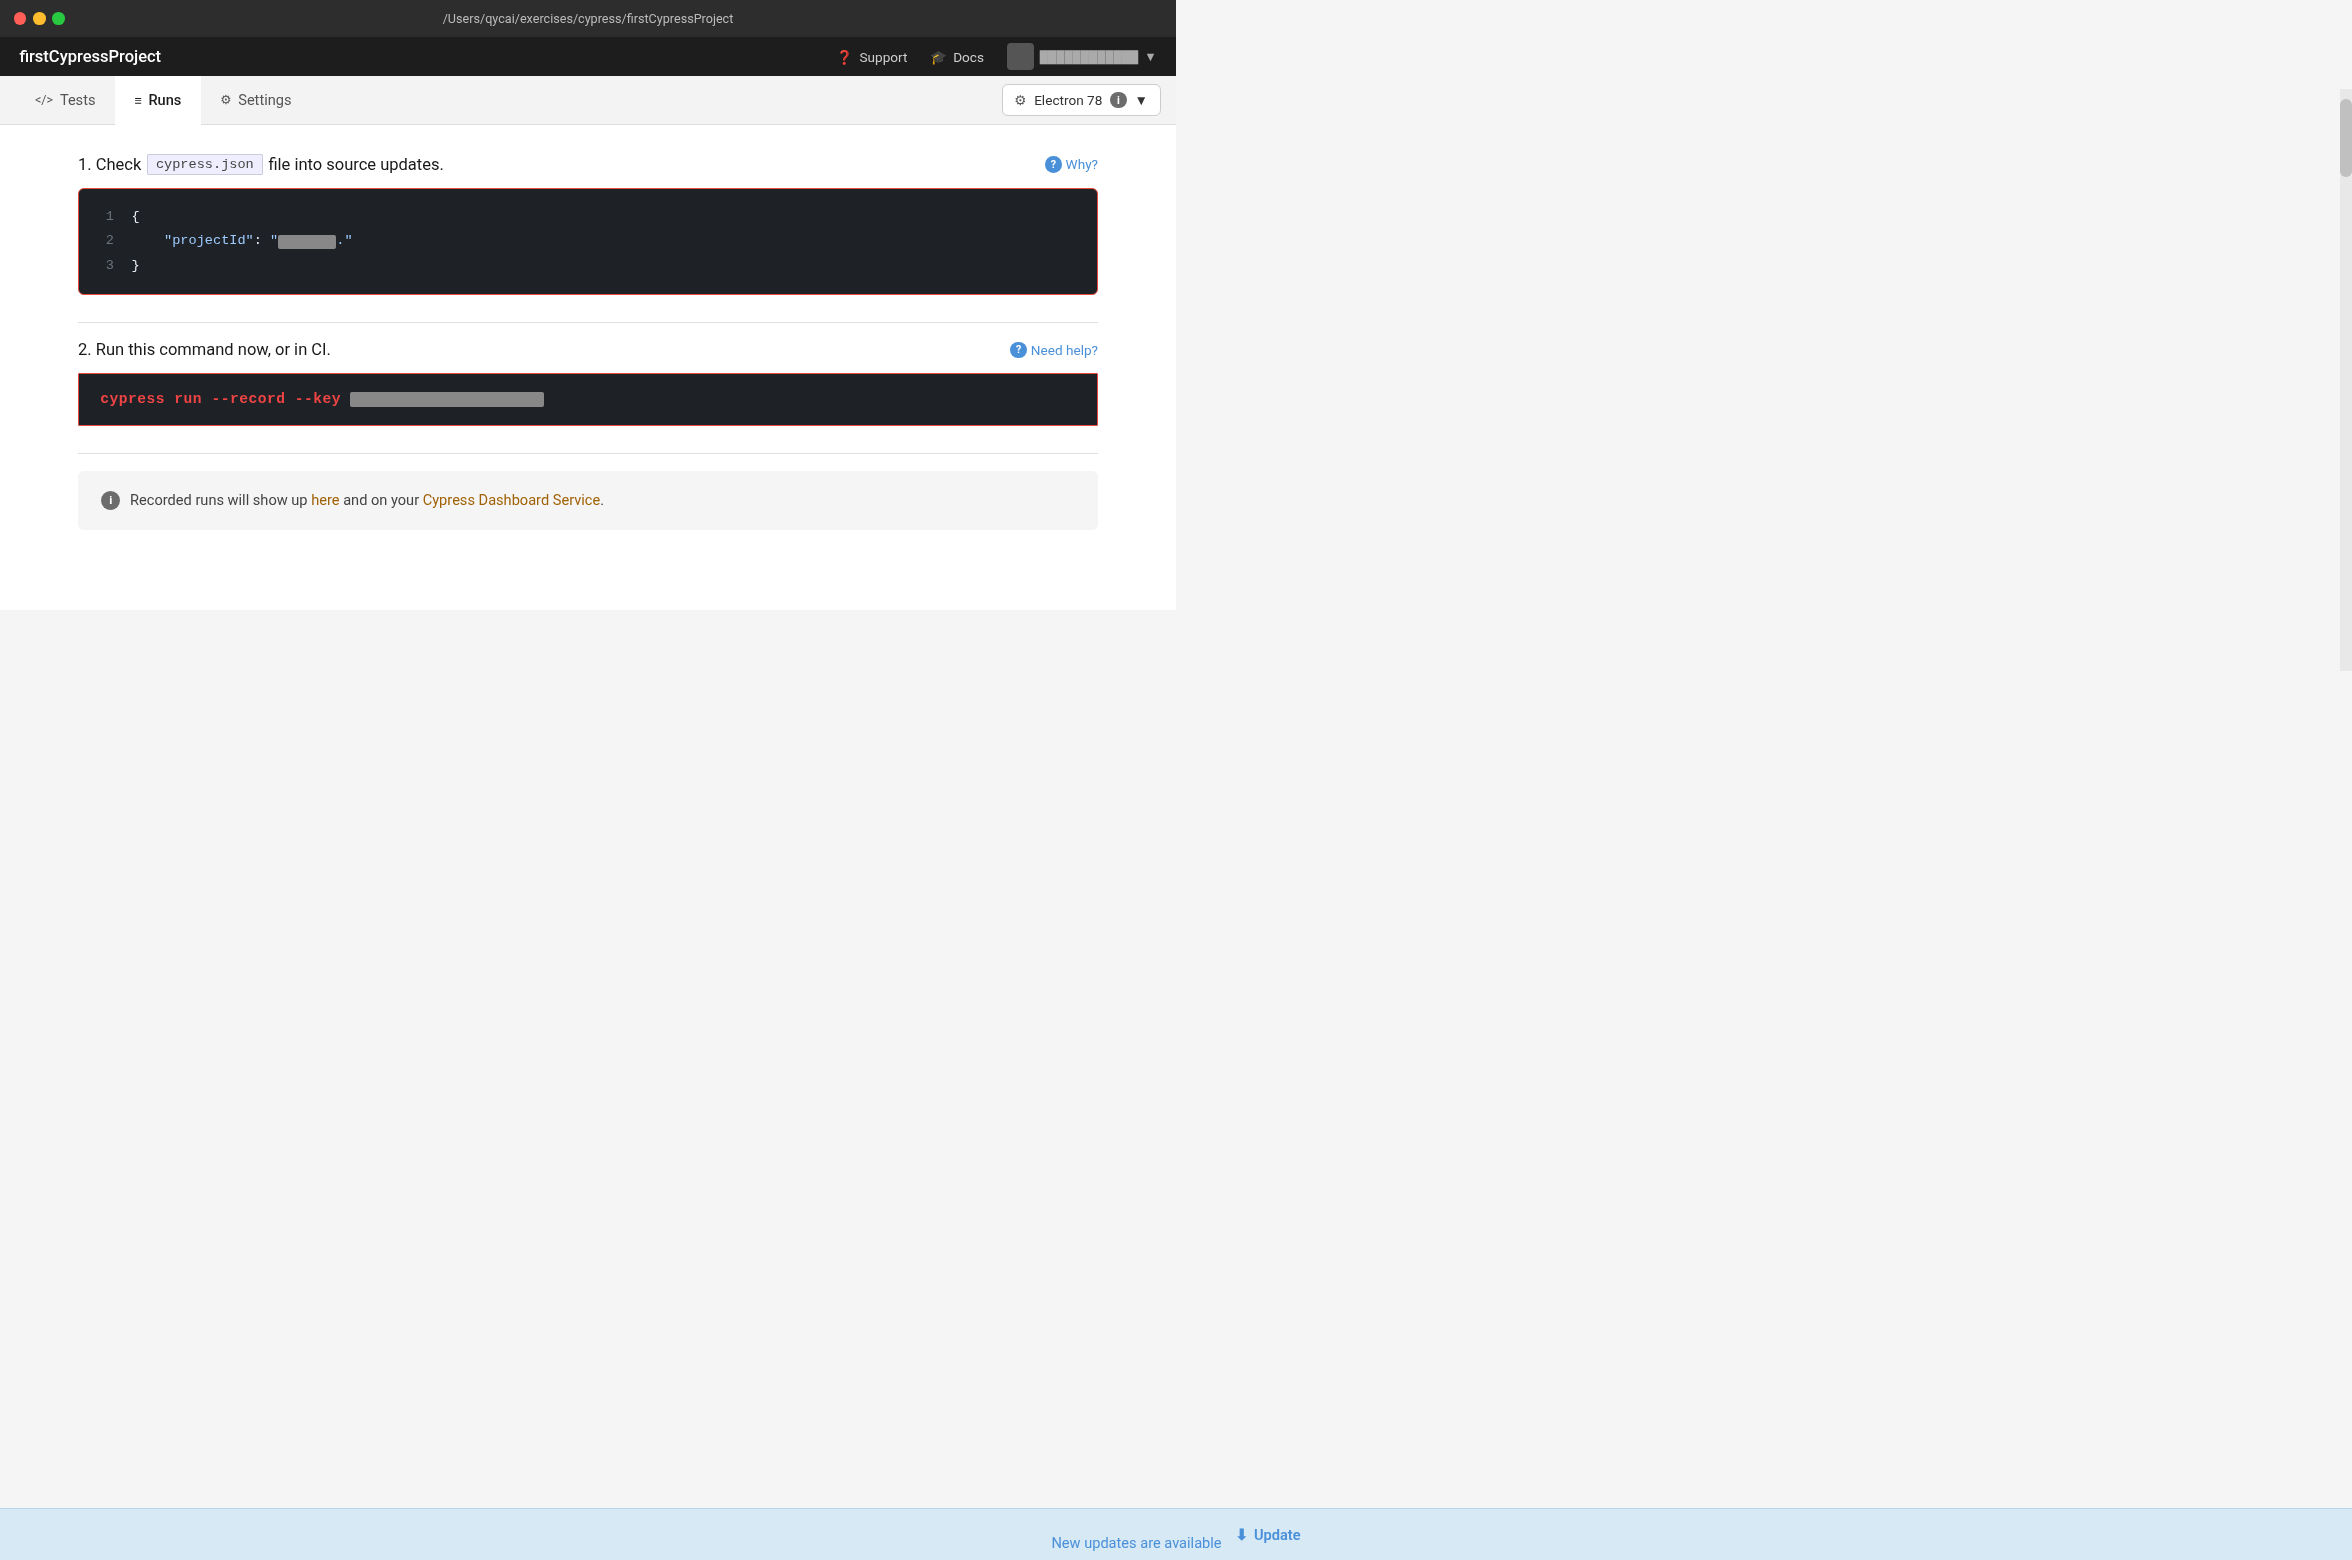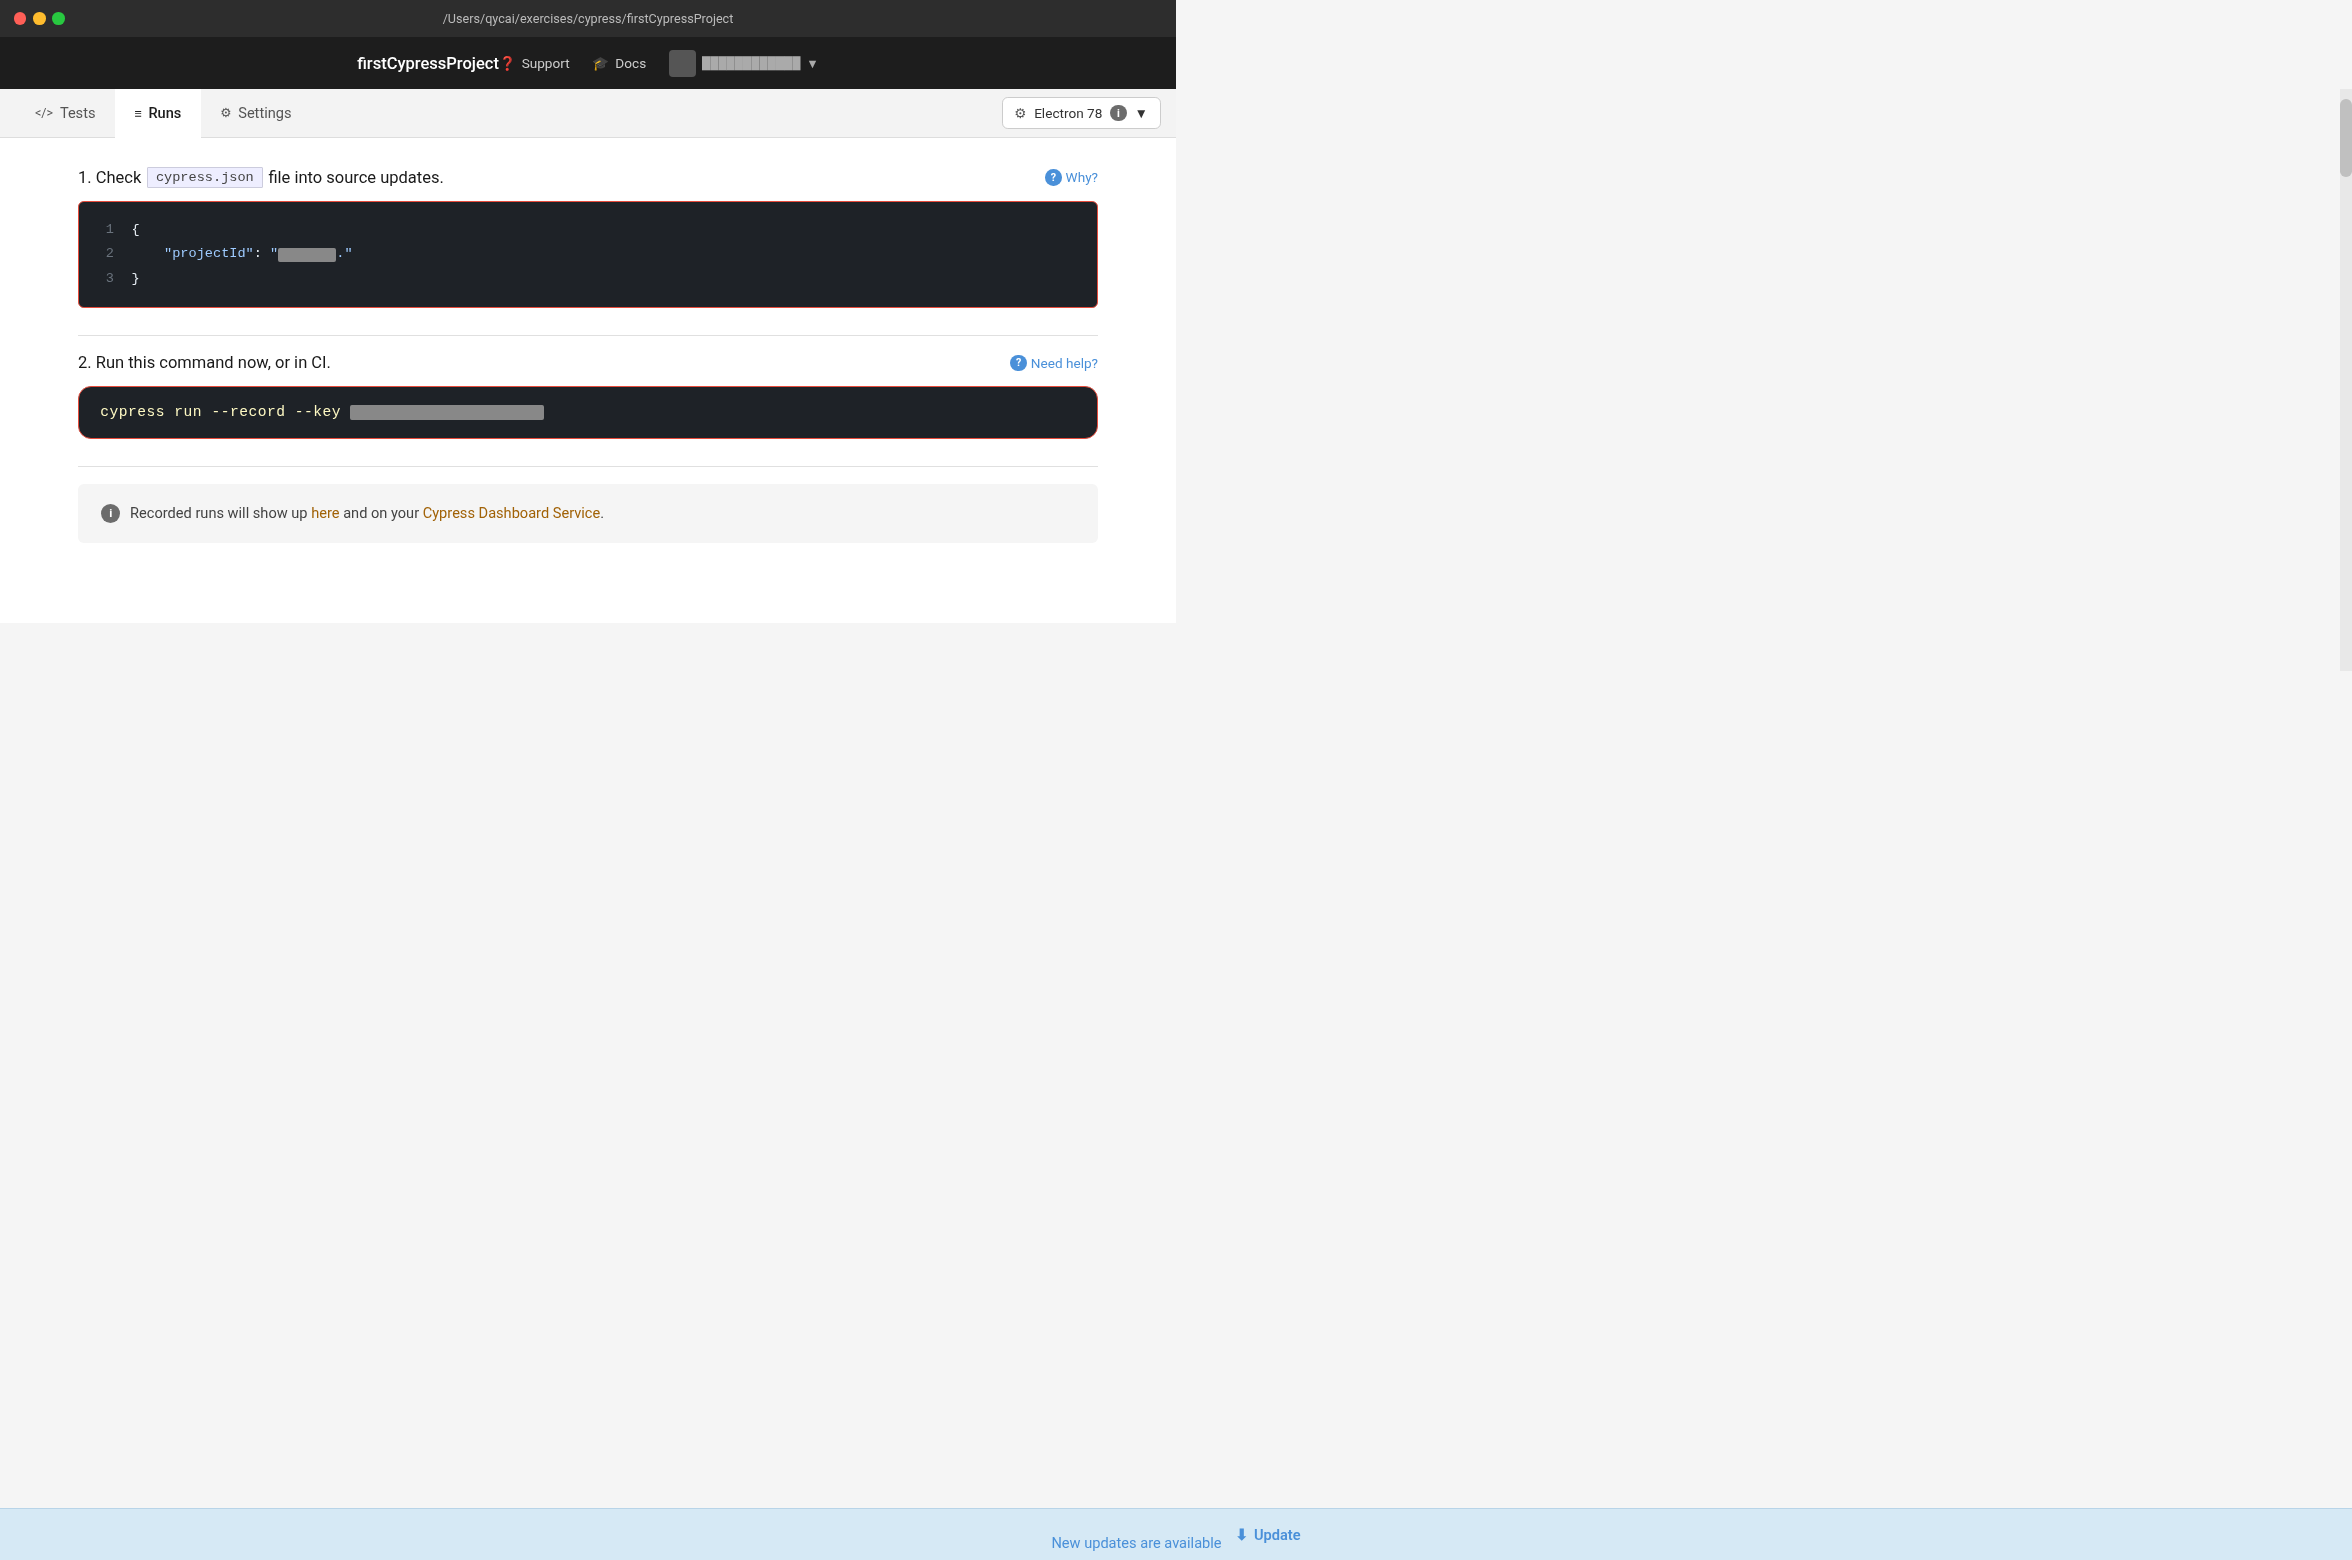--- a/index.html
+++ b/index.html
@@ -39,25 +39,25 @@
     .title-bar-title {
       color: #bbb;
       font-size: 12.6px;
       text-align: center;
       flex: 1;
     }
 
     
     .nav-bar {
       background: #1d1d1d;
-      height: 52px;
+      height: 39px;
       display: flex;
       align-items: center;
       padding: 0 19.4px;
-      justify-content: center;
+      justify-content: space-between;
     }
     .nav-left {
       display: flex;
       align-items: center;
     }
     .project-name {
       color: #fff;
       font-size: 16.5px;
       font-weight: 500;
     }
@@ -249,26 +249,27 @@
       min-width: 58px;
       height: 13.6px;
       vertical-align: middle;
       position: relative;
       top: 1px;
     }
 
     
     .command-block {
       background: #1e2227;
-      border-radius: 13px;
+      border-radius: 1px;
       padding: 17.5px 21.3px;
       font-family: 'Courier New', Courier, monospace;
       font-size: 14.6px;
-      color: #fef9c3;
+      color: #ef4444;
       letter-spacing: 0.5px;
+      font-weight: bold;
     }
     .command-block.highlighted {
       border: 1.9px solid #e74c3c;
     }
     .cmd-redacted {
       display: inline-block;
       background: #888;
       color: transparent;
       border-radius: 1.9px;
       height: 14.6px;

